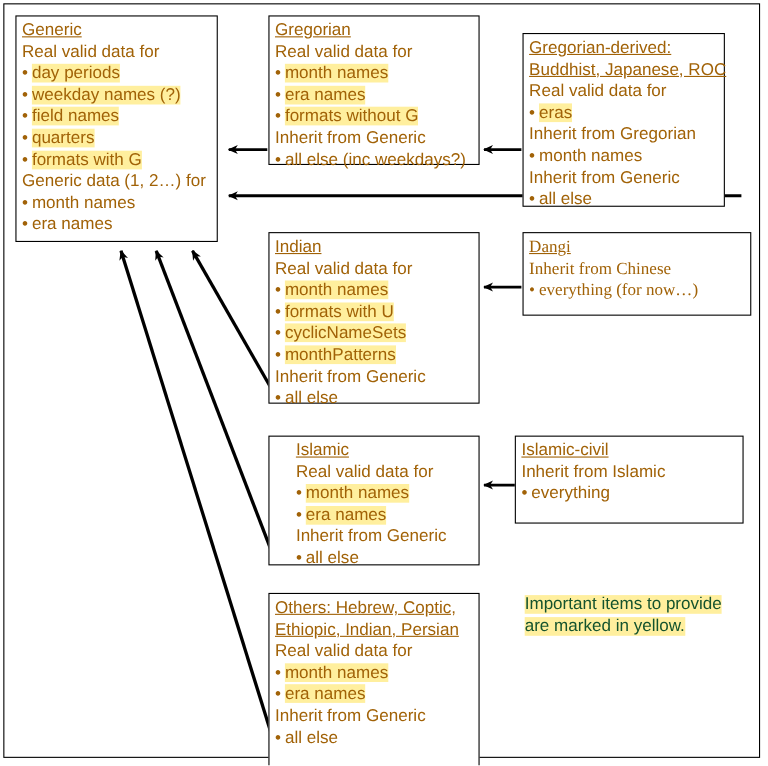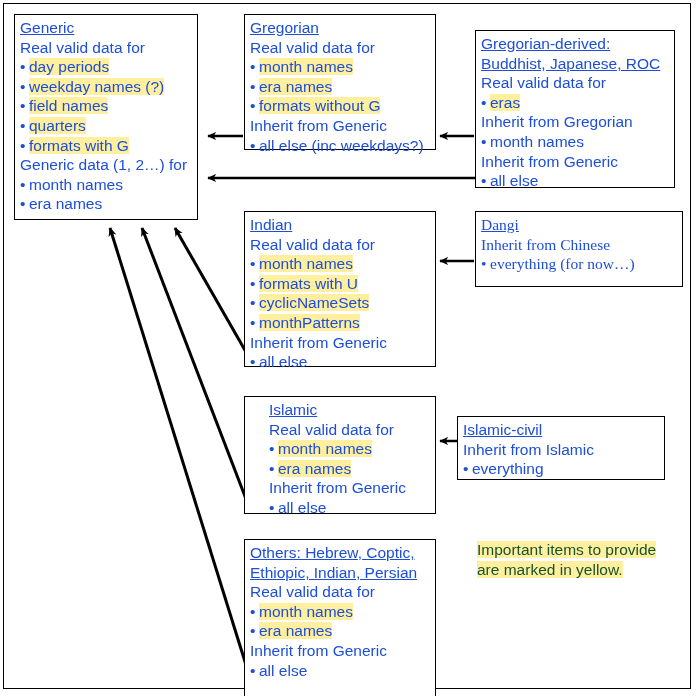--- a/index.html
+++ b/index.html
@@ -27,21 +27,21 @@
     box-sizing: border-box;
   }
   .node {
     position: absolute;
     box-sizing: border-box;
     border: 1px solid #000000;
     background: #ffffff;
     padding: 3px 5px 4px 5px;
     font-size: 15.5px;
     line-height: 19.6px;
-    color: #1d4ed8;
+    color: #a16207;
     z-index: 3;
   }
   .node .title {
     text-decoration: underline;
     white-space: nowrap;
   }
   .node .line {
     white-space: nowrap;
   }
   .hl {
@@ -138,21 +138,21 @@
     <div>
         <div class="line"><span>Real valid data for</span></div>
         <div class="line"><span class="bullet-dot">•</span><span class="hl">month names</span></div>
         <div class="line"><span class="bullet-dot">•</span><span class="hl">era names</span></div>
         <div class="line"><span class="bullet-dot">•</span><span class="hl">formats without G</span></div>
         <div class="line"><span>Inherit from Generic</span></div>
         <div class="line"><span class="bullet-dot">•</span><span>all else (inc weekdays?)</span></div>
       </div>
   </div>
 
-  <div class="node" style="left:475px; top:30px; width:200px; height:158px;">
+  <div class="node" style="left:475px; top:30px; width:184px; height:158px;">
     <div class="title">Gregorian-derived:</div>
     <div class="title">Buddhist, Japanese, ROC</div>
     <div>
         <div class="line"><span>Real valid data for</span></div>
         <div class="line"><span class="bullet-dot">•</span><span class="hl">eras</span></div>
         <div class="line"><span>Inherit from Gregorian</span></div>
         <div class="line"><span class="bullet-dot">•</span><span>month names</span></div>
         <div class="line"><span>Inherit from Generic</span></div>
         <div class="line"><span class="bullet-dot">•</span><span>all else</span></div>
       </div>
@@ -183,21 +183,21 @@
     <div class="title">Islamic</div>
     <div>
         <div class="line"><span>Real valid data for</span></div>
         <div class="line"><span class="bullet-dot">•</span><span class="hl">month names</span></div>
         <div class="line"><span class="bullet-dot">•</span><span class="hl">era names</span></div>
         <div class="line"><span>Inherit from Generic</span></div>
         <div class="line"><span class="bullet-dot">•</span><span>all else</span></div>
       </div>
   </div>
 
-  <div class="node" style="left:457px; top:396px; width:208px; height:64px;margin-top:20px;">
+  <div class="node" style="left:468px; top:396px; width:208px; height:80px;">
     <div class="title">Islamic-civil</div>
     <div>
         <div class="line"><span>Inherit from Islamic</span></div>
         <div class="line"><span class="bullet-dot">•</span><span>everything</span></div>
       </div>
   </div>
 
   <div class="node" style="left:244px; top:539px; width:192px; height:161px;">
     <div class="title">Others: Hebrew, Coptic,</div>
     <div class="title">Ethiopic, Indian, Persian</div>

